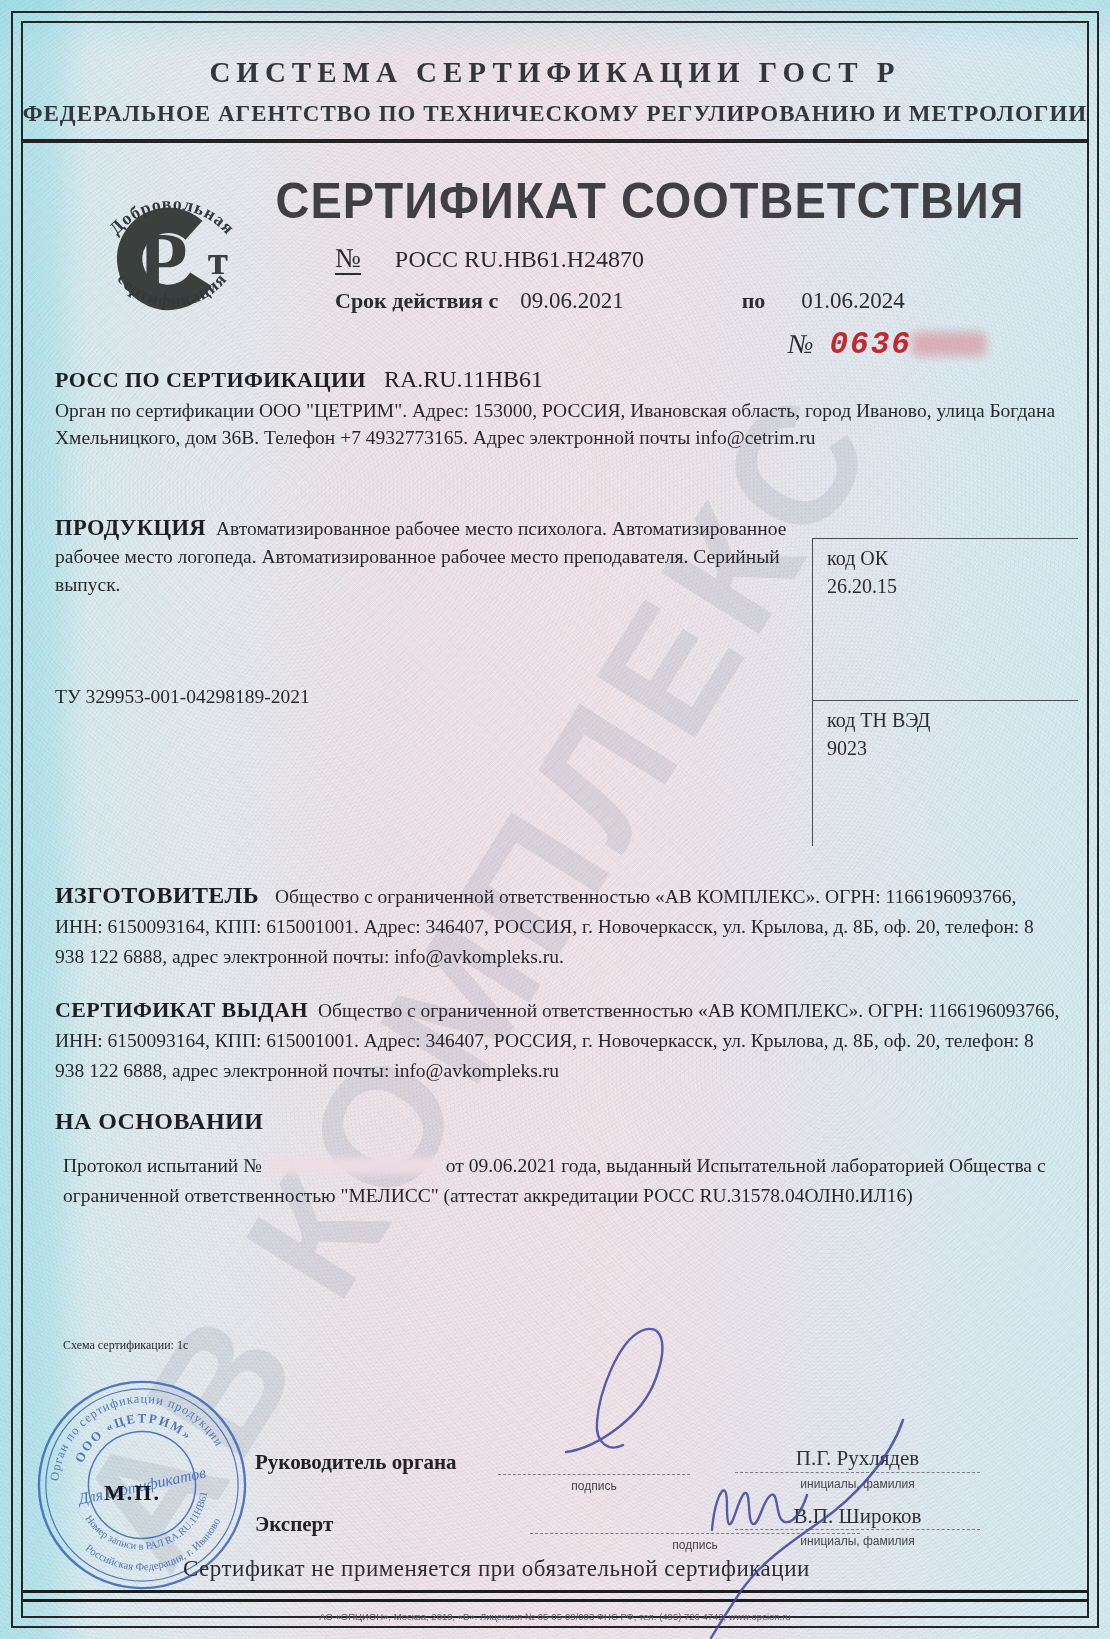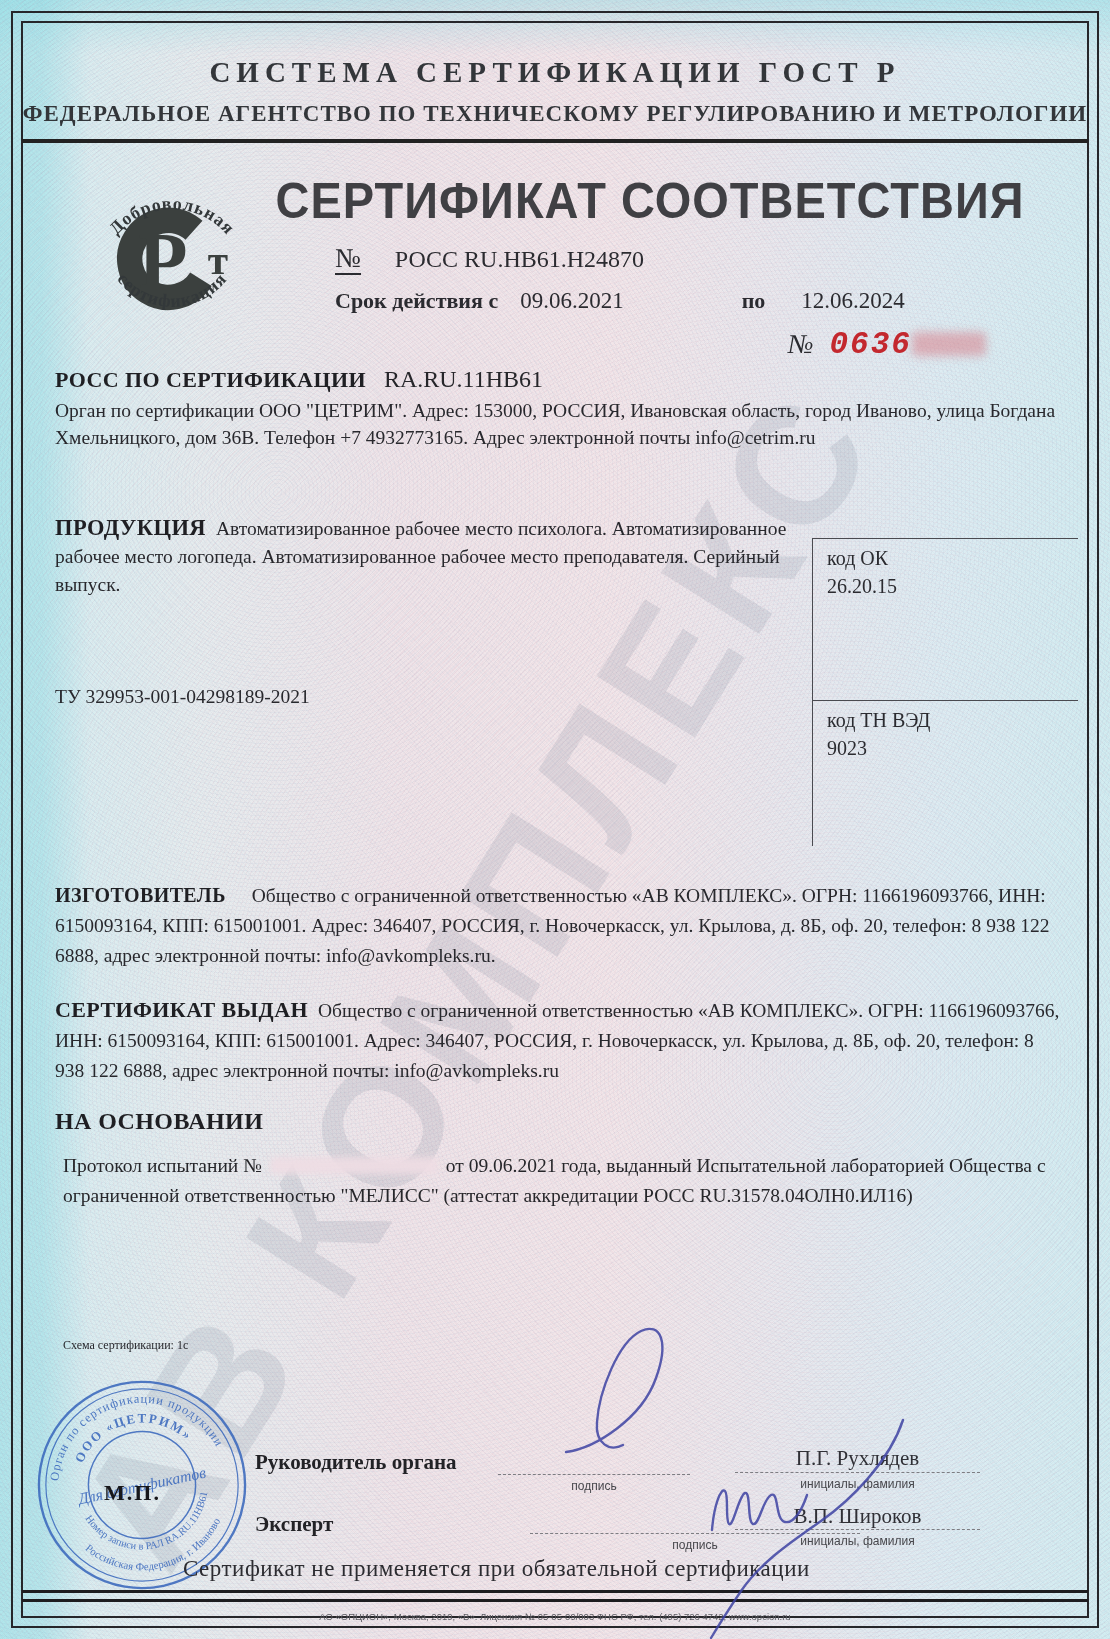--- a/index.html
+++ b/index.html
@@ -55,21 +55,21 @@
   .production .sec-label{font-size:22.5px;margin-right:10px;}
   .codebox{left:812px;width:266px;border-left:1.5px solid #4a4a50;border-top:1.5px solid #4a4a50;
     padding:8px 0 0 14px;font-size:20px;color:#2b2b30;box-sizing:border-box;}
   .codebox .val{display:block;margin-top:5px;}
   .box-ok{top:538px;height:162px;}
   .box-tnved{top:700px;height:146px;}
   .conformity{left:55px;top:678px;width:760px;}
   .conformity .sec-label{font-size:22px;display:block;}
   .conformity .body-txt{display:block;margin-top:8px;font-size:19.5px;}
   .manufacturer{left:55px;top:880px;width:1012px;font-size:19.5px;line-height:30px;}
-  .manufacturer .sec-label{font-size:20px;margin-right:26px;}
+  .manufacturer .sec-label{font-size:24px;margin-right:16px;}
   .issued{left:55px;top:995px;width:1012px;font-size:19.5px;line-height:30px;}
   .issued .sec-label{font-size:22px;margin-right:10px;}
   .basis{left:55px;top:1108px;width:1005px;}
   .basis .sec-label{font-size:24px;display:block;}
   .basis p{margin:16px 0 0 8px;font-size:19.5px;line-height:30px;}
   .blurbox{display:inline-block;width:168px;height:17px;vertical-align:-2px;margin:0 8px;
     background:rgba(238,221,227,.9);filter:blur(3px);border-radius:2px;}
   .additional{left:55px;top:1328px;}
   .additional .sec-label{font-size:24px;display:block;}
   .additional .body-txt{display:block;margin:10px 0 0 8px;font-size:12px;}
@@ -133,21 +133,21 @@
       </text>
     </svg>
 
     <div class="abs title">СЕРТИФИКАТ СООТВЕТСТВИЯ</div>
 
     <div class="abs row-certno">
       <span class="no">№</span><span>РОСС RU.НВ61.Н24870</span>
     </div>
 
     <div class="abs row-valid">
-      <span class="lbl">Срок действия  с</span><span class="d1">09.06.2021</span><span class="po">по</span><span class="d2">12.06.2024</span>
+      <span class="lbl">Срок действия  с</span><span class="d1">09.06.2021</span><span class="po">по</span><span class="d2">01.06.2024</span>
     </div>
 
     <div class="abs row-blank">
       <span>№</span><span class="rednum">0636</span><span class="redblur"></span>
     </div>
 
     <div class="abs organ">
       <span class="sec-label">РОСС ПО СЕРТИФИКАЦИИ</span><span class="code">RA.RU.11НВ61</span>
       <span class="body-txt">Орган по сертификации ООО "ЦЕТРИМ". Адрес: 153000, РОССИЯ, Ивановская область, город Иваново, улица Богдана Хмельницкого, дом 36В. Телефон +7 4932773165. Адрес электронной почты info@cetrim.ru</span>
     </div>

